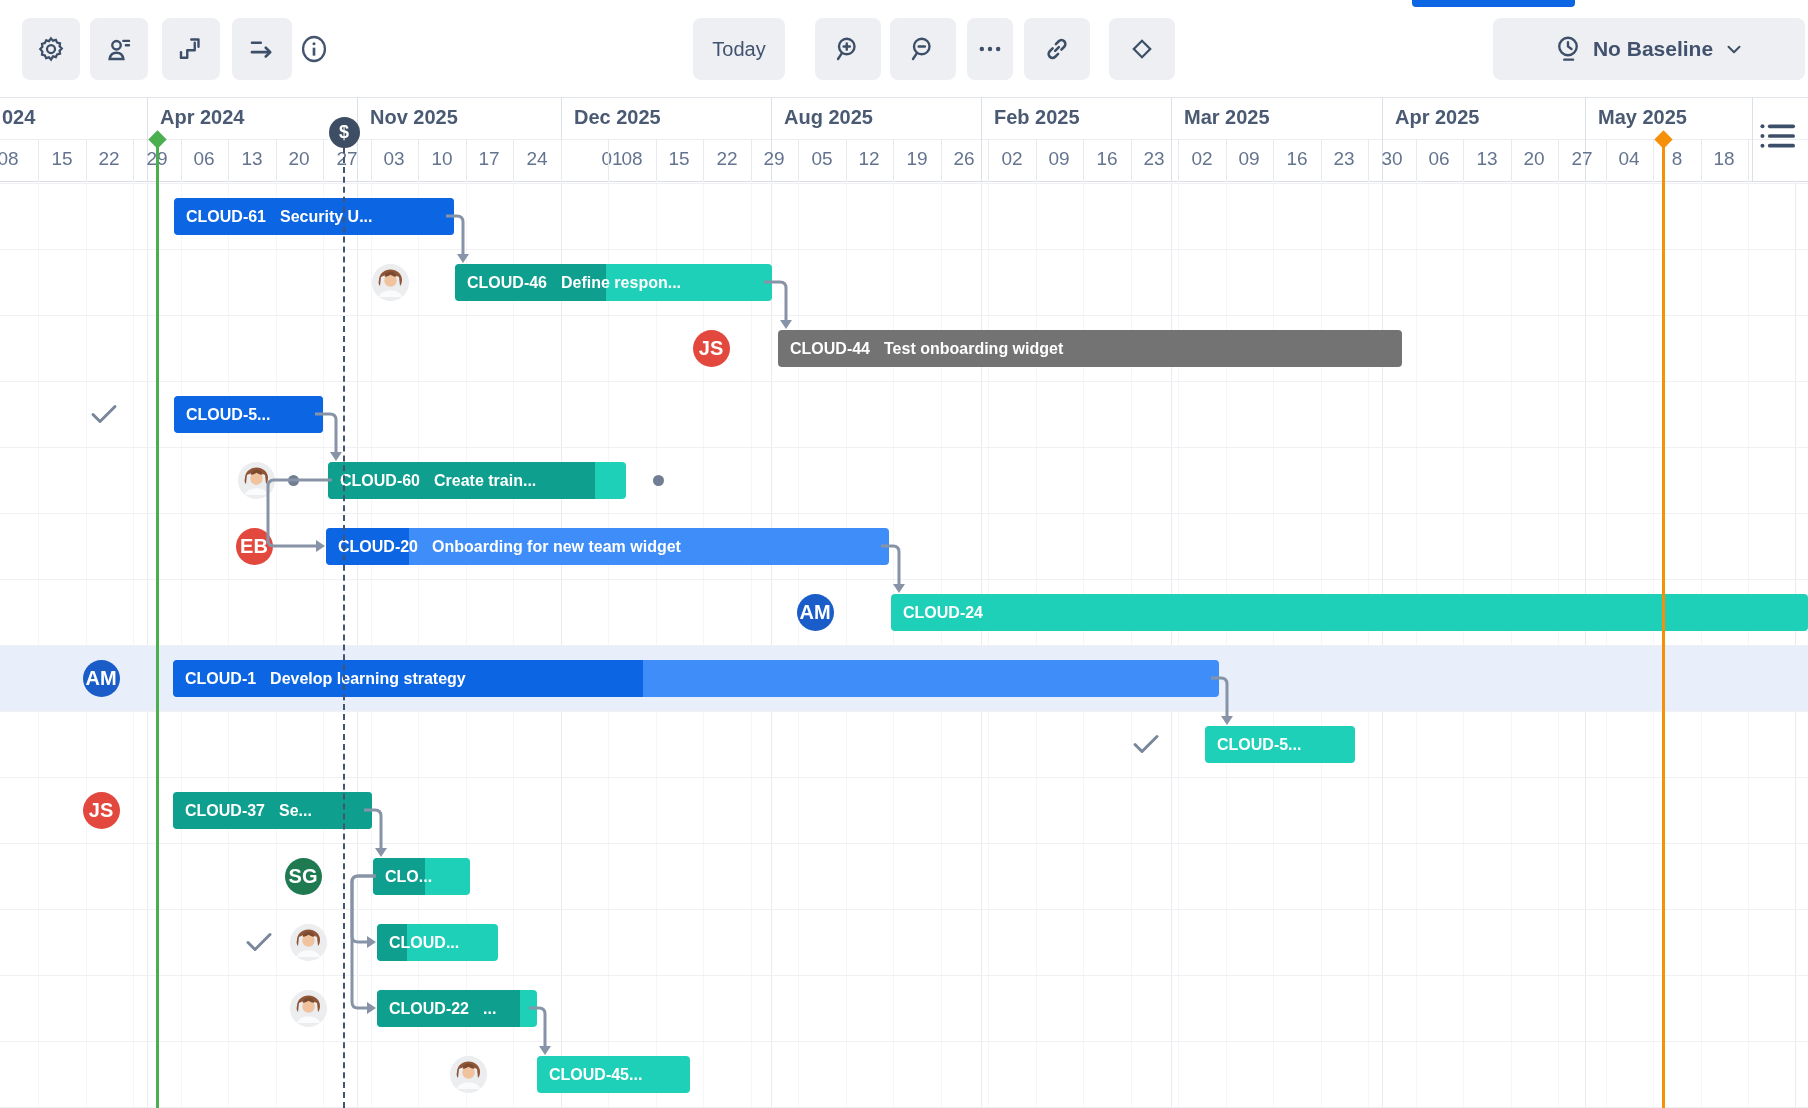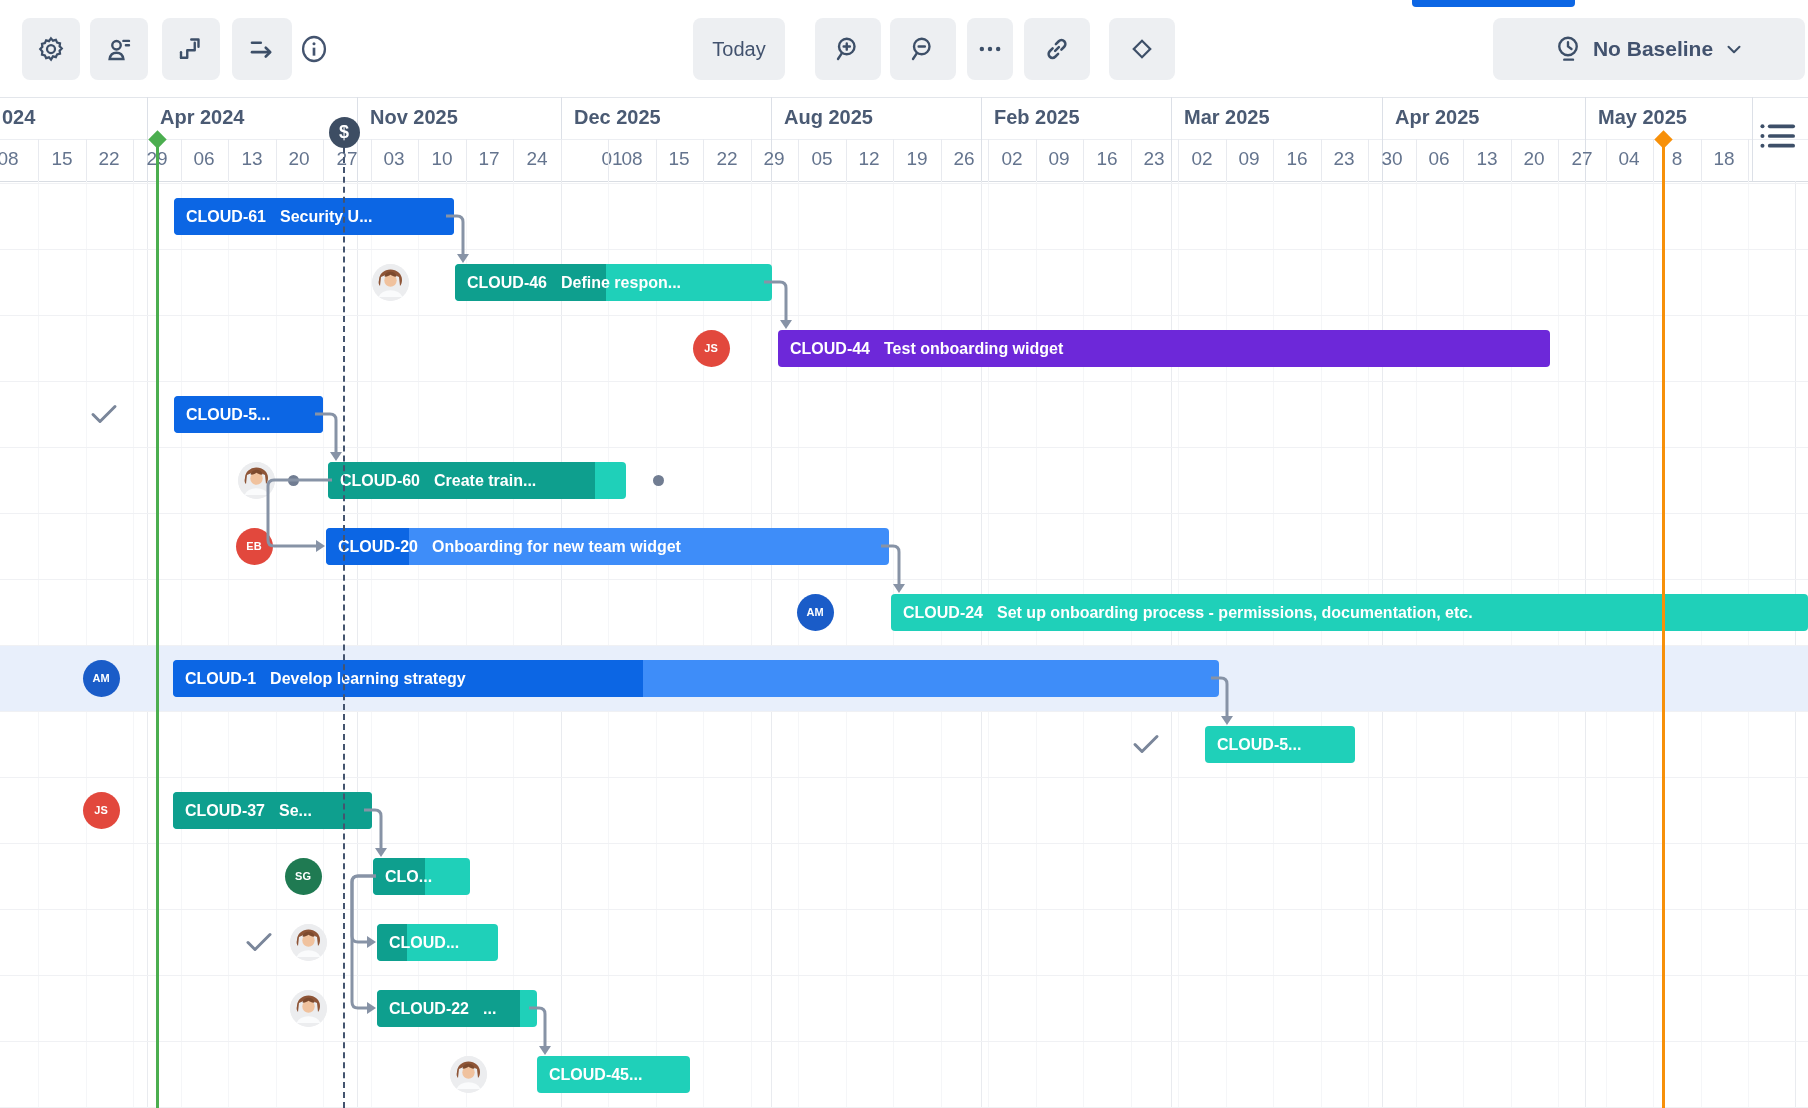--- a/index.html
+++ b/index.html
@@ -20,21 +20,21 @@
   .gridw{position:absolute;top:181px;bottom:0;width:1px;background:#F5F6F8;}
   .gridm{position:absolute;top:181px;bottom:0;width:1px;background:#E9EBEF;}
   .rowline{position:absolute;left:0;width:1808px;height:1px;background:#F0F1F4;}
   .hl-row{position:absolute;left:0;width:1808px;height:66px;background:#E8EFFB;}
   
   .bar{position:absolute;height:37px;border-radius:4px;overflow:hidden;white-space:nowrap;
        display:flex;align-items:center;color:#fff;font-size:16px;font-weight:700;cursor:pointer;}
   .bar .key{margin:0 14px 0 12px;}
   .bar .prog{position:absolute;left:0;top:0;bottom:0;border-radius:4px 0 0 4px;}
   .bar .txt{position:relative;display:flex;}
-  .badge{position:absolute;width:37px;height:37px;border-radius:50%;color:#fff;font-size:11px;
+  .badge{position:absolute;width:37px;height:37px;border-radius:50%;color:#fff;font-size:20px;
          font-weight:700;display:flex;align-items:center;justify-content:center;}
   .photo{position:absolute;width:37px;height:37px;border-radius:50%;overflow:hidden;background:#ECEDEF;}
   .check{position:absolute;}
   .dot{position:absolute;width:11px;height:11px;border-radius:50%;background:#717D92;}
   .diamond{position:absolute;width:13px;height:13px;transform:rotate(45deg);}
   .vline{position:absolute;}
   .money{position:absolute;width:31px;height:31px;border-radius:50%;background:#3D4D63;color:#fff;
          font-size:18px;font-weight:700;display:flex;align-items:center;justify-content:center;}
   .pill{position:absolute;left:1412px;top:0;width:163px;height:7px;background:#0C66E4;border-radius:0 0 4px 4px;}
 </style>
@@ -384,21 +384,21 @@
           <span>Security U...</span>
         </div>
       </div>
       <div class="bar" style="left: 455px; top: 264px; width: 317px; background: rgb(31, 208, 185);">
         <div class="prog" style="width: 151px; background: rgb(14, 159, 142);"></div>
         <div class="txt">
           <span class="key">CLOUD-46</span>
           <span>Define respon...</span>
         </div>
       </div>
-      <div class="bar" style="left: 778px; top: 330px; width: 772px; background: #6d28d9;">
+      <div class="bar" style="left: 778px; top: 330px; width: 624px; background: #737373;">
         <div class="txt">
           <span class="key">CLOUD-44</span>
           <span>Test onboarding widget</span>
         </div>
       </div>
       <div class="bar" style="left: 174px; top: 396px; width: 149px; background: rgb(62, 141, 249);">
         <div class="prog" style="width: 149px; background: rgb(12, 102, 228);"></div>
         <div class="txt">
           <span class="key">CLOUD-5...</span>
         </div>
@@ -413,21 +413,20 @@
       <div class="bar" style="left: 326px; top: 528px; width: 563px; background: rgb(62, 141, 249);">
         <div class="prog" style="width: 83px; background: rgb(12, 102, 228);"></div>
         <div class="txt">
           <span class="key">CLOUD-20</span>
           <span>Onboarding for new team widget</span>
         </div>
       </div>
       <div class="bar" style="left: 891px; top: 594px; width: 917px; background: rgb(31, 208, 185);">
         <div class="txt">
           <span class="key">CLOUD-24</span>
-          <span>Set up onboarding process - permissions, documentation, etc.</span>
         </div>
       </div>
       <div class="bar" style="left: 173px; top: 660px; width: 1046px; background: rgb(62, 141, 249);">
         <div class="prog" style="width: 470px; background: rgb(12, 102, 228);"></div>
         <div class="txt">
           <span class="key">CLOUD-1</span>
           <span>Develop learning strategy</span>
         </div>
       </div>
       <div class="bar" style="left: 1205px; top: 726px; width: 150px; background: rgb(31, 208, 185);">

